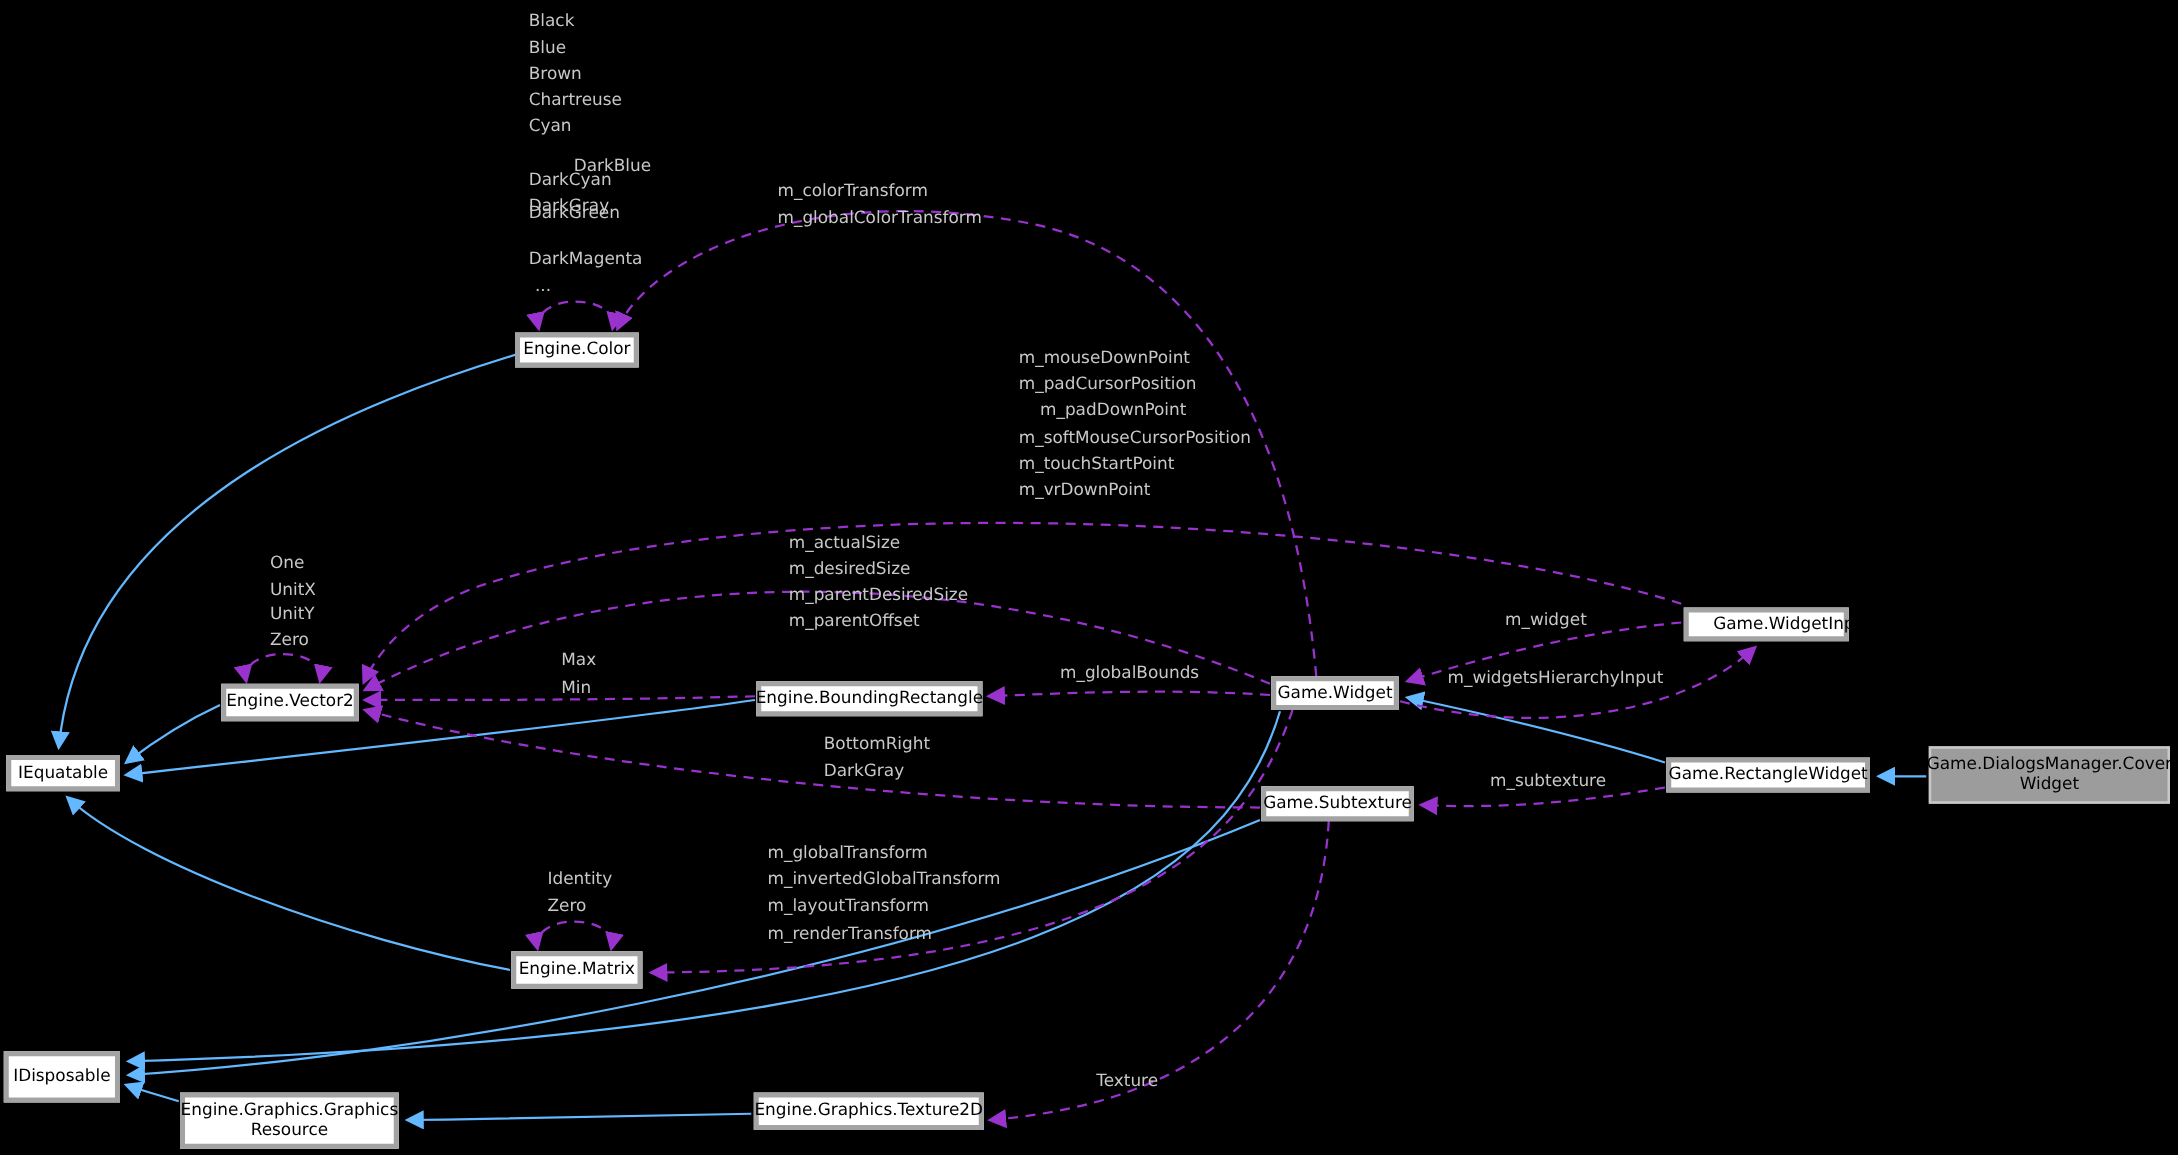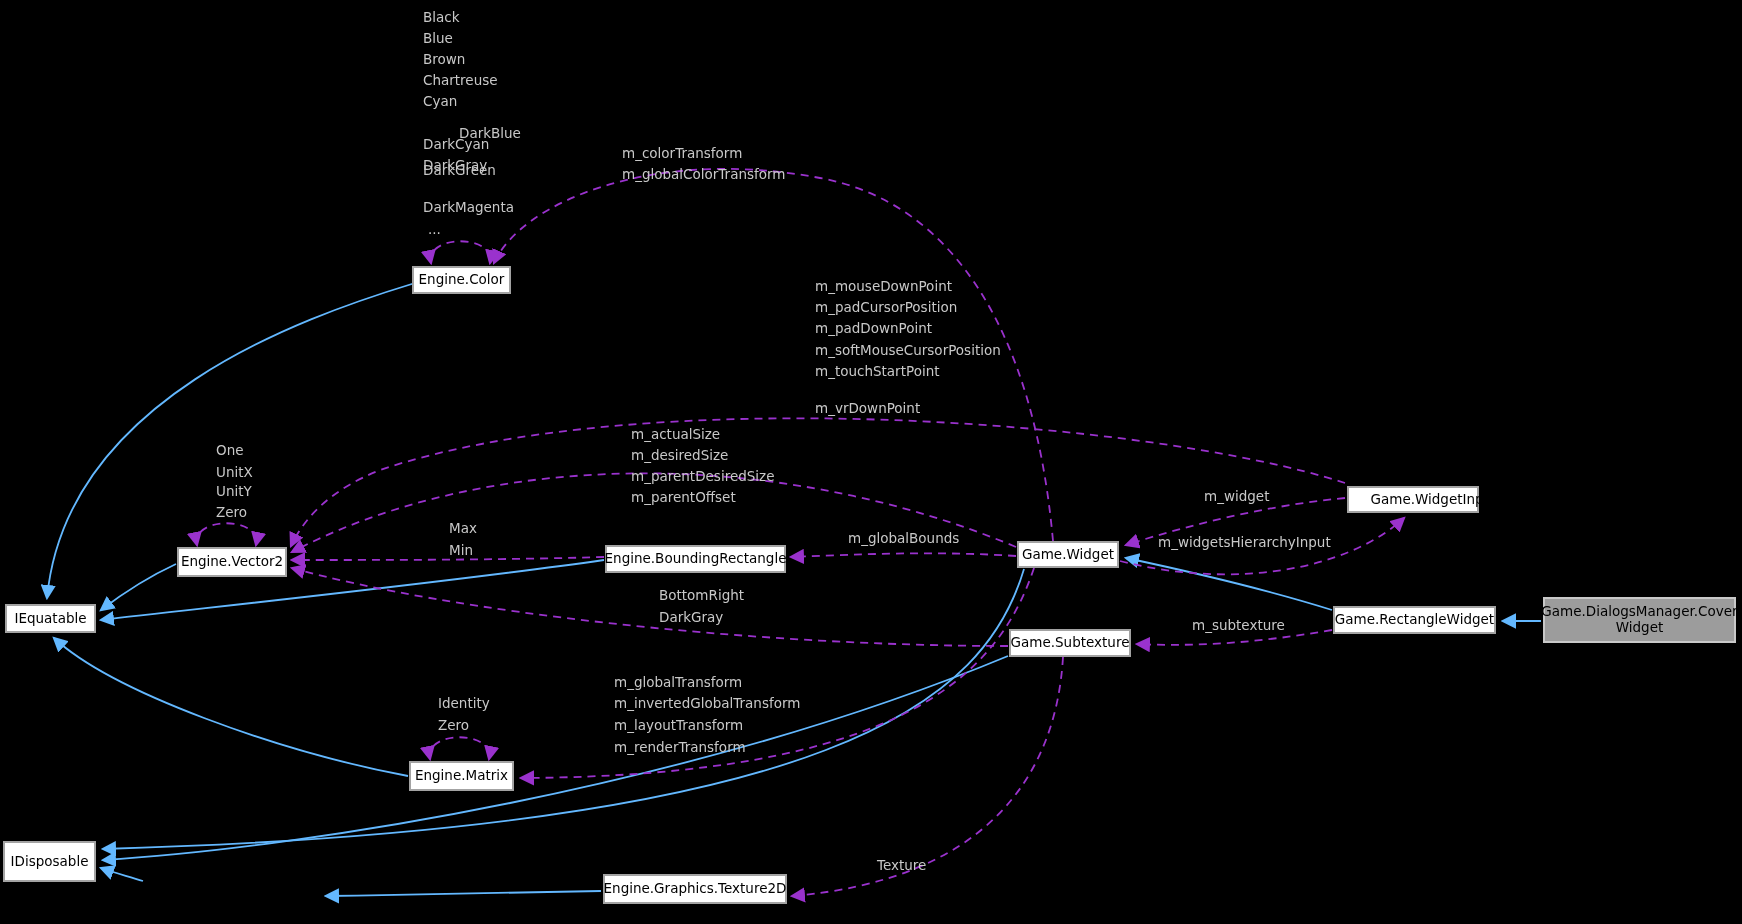--- a/index.html
+++ b/index.html
@@ -3,21 +3,21 @@
 <meta charset="utf-8">
 <style>
   html,body{margin:0;padding:0;background:#000;}
   #canvas{
     position:relative;width:1742px;height:924px;background:#000;overflow:hidden;
     font-family:"DejaVu Sans","Liberation Sans",sans-serif;
   }
   #edges{position:absolute;left:0;top:0;}
   .node{
     position:absolute;display:flex;align-items:center;justify-content:center;
-    background:#ffffff;border:2px solid #a3a3a3;color:#000;
+    background:#ffffff;border:4px solid #a3a3a3;color:#000;
     font-size:13.5px;line-height:1.15;text-align:center;box-sizing:border-box;
     white-space:nowrap;cursor:pointer;
   }
   .node.current{
     background:#9c9c9c;border:2px solid #c8c8c8;cursor:default;white-space:normal;
   }
   .node.multiline{white-space:normal;}
   .elabel{
     position:absolute;color:#c8c8c8;font-size:13.5px;white-space:nowrap;
   }
@@ -75,43 +75,47 @@
   <div class="node" style="left:1347px;top:486px;width:132px;height:27px;padding-left:42px;">Game.WidgetInput</div>
   <div class="node" style="left:5px;top:604px;width:91px;height:29px;">IEquatable</div>
   <div class="node" style="left:1009px;top:629px;width:122px;height:28px;">Game.Subtexture</div>
   <div class="node" style="left:1333px;top:606px;width:163px;height:28px;">Game.RectangleWidget</div>
   <div class="node current multiline" style="left:1543px;top:597px;width:193px;height:46px;flex-direction:column;">
     <span>Game.DialogsManager.Cover</span>
     <span>Widget</span>
   </div>
   <div class="node" style="left:409px;top:761px;width:105px;height:30px;">Engine.Matrix</div>
   <div class="node" style="left:3px;top:841px;width:93px;height:41px;">IDisposable</div>
+  <div class="node multiline" style="left:144px;top:874px;width:175px;height:45px;flex-direction:column;">
+    <span>Engine.Graphics.Graphics</span>
+    <span>Resource</span>
+  </div>
   <div class="node" style="left:603px;top:874px;width:184px;height:30px;">Engine.Graphics.Texture2D</div>
 
   <span class="elabel" style="left:423px;top:9px;">Black</span>
   <span class="elabel" style="left:423px;top:30px;">Blue</span>
   <span class="elabel" style="left:423px;top:51px;">Brown</span>
   <span class="elabel" style="left:423px;top:72px;">Chartreuse</span>
   <span class="elabel" style="left:423px;top:93px;">Cyan</span>
   <span class="elabel" style="left:423px;top:125px;margin-left:36px;">DarkBlue</span>
   <span class="elabel" style="left:423px;top:136px;">DarkCyan</span>
   <span class="elabel" style="left:423px;top:157px;">DarkGray</span>
   <span class="elabel" style="left:423px;top:162px;">DarkGreen</span>
   <span class="elabel" style="left:423px;top:199px;">DarkMagenta</span>
   <span class="elabel" style="left:428px;top:221px;">...</span>
 
   <span class="elabel" style="left:622px;top:145px;">m_colorTransform</span>
   <span class="elabel" style="left:622px;top:166px;">m_globalColorTransform</span>
 
   <span class="elabel" style="left:815px;top:278px;">m_mouseDownPoint</span>
   <span class="elabel" style="left:815px;top:299px;">m_padCursorPosition</span>
-  <span class="elabel" style="left:815px;top:320px;text-align:center;">m_padDownPoint</span>
+  <span class="elabel" style="left:832px;top:320px;text-align:center;">m_padDownPoint</span>
   <span class="elabel" style="left:815px;top:342px;">m_softMouseCursorPosition</span>
   <span class="elabel" style="left:815px;top:363px;">m_touchStartPoint</span>
-  <span class="elabel" style="left:815px;top:400px;">m_vrDownPoint</span>
+  <span class="elabel" style="left:815px;top:384px;">m_vrDownPoint</span>
 
   <span class="elabel" style="left:631px;top:426px;">m_actualSize</span>
   <span class="elabel" style="left:631px;top:447px;">m_desiredSize</span>
   <span class="elabel" style="left:631px;top:468px;">m_parentDesiredSize</span>
   <span class="elabel" style="left:631px;top:489px;">m_parentOffset</span>
 
   <span class="elabel" style="left:216px;top:442px;">One</span>
   <span class="elabel" style="left:216px;top:464px;">UnitX</span>
   <span class="elabel" style="left:216px;top:483px;">UnitY</span>
   <span class="elabel" style="left:216px;top:504px;">Zero</span>

